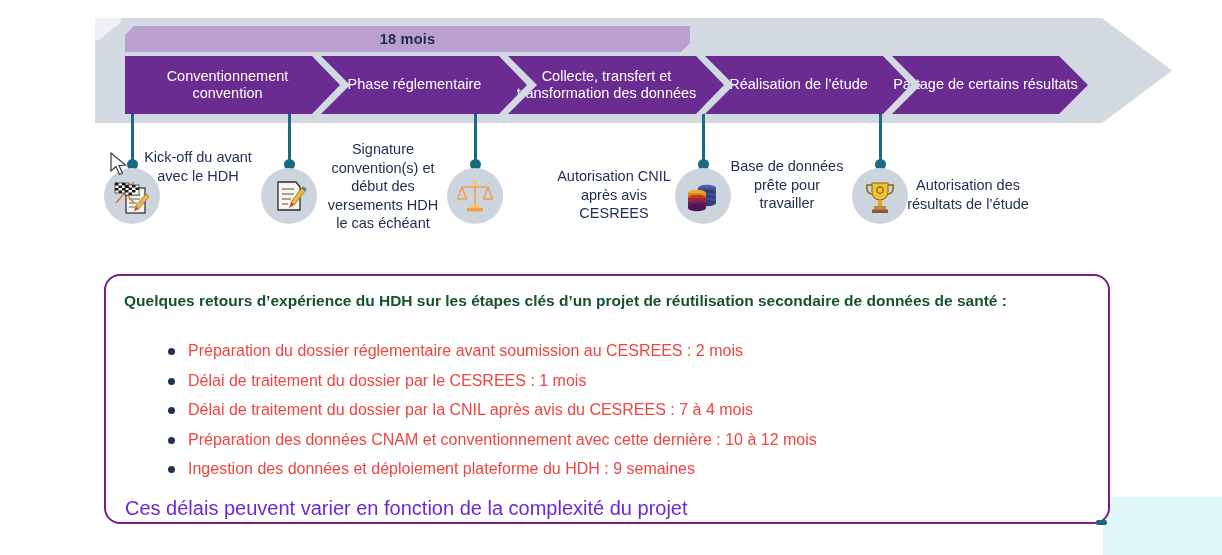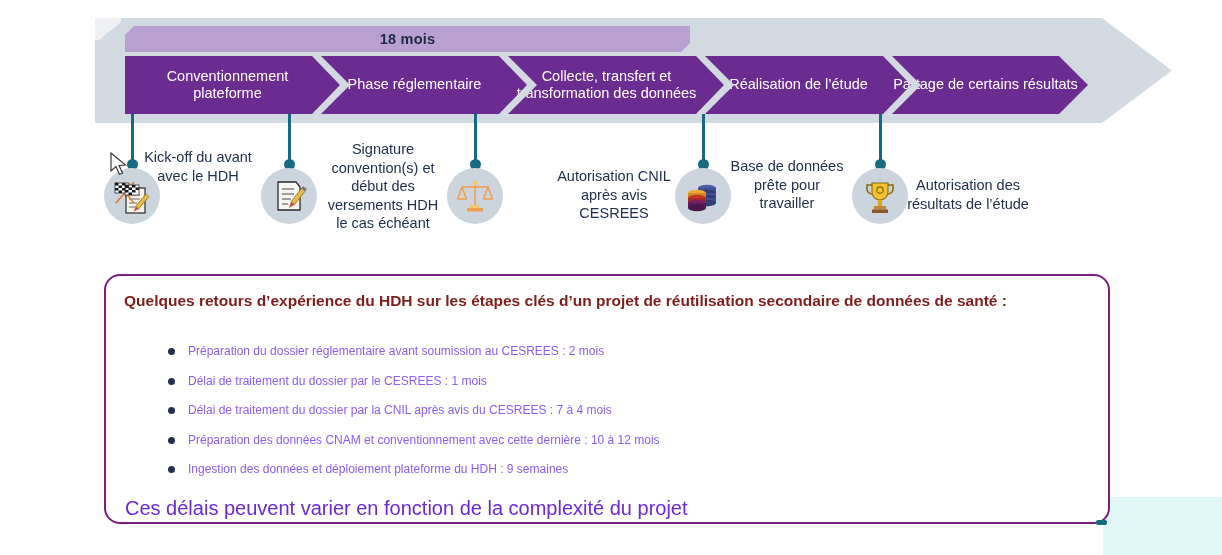--- a/index.html
+++ b/index.html
@@ -83,29 +83,29 @@
   }
 
   
   .panel{
     position:absolute;left:104px;top:274px;width:1006px;height:250px;
     border:2px solid #7b1f7e;border-radius:16px;background:#ffffff;
     box-sizing:border-box;
   }
   .panel-title{
     position:absolute;left:18px;top:14px;width:968px;
-    color:#7f1d1d;font-size:15.5px;font-weight:bold;line-height:22px;
+    color:#14532d;font-size:15.5px;font-weight:bold;line-height:22px;
   }
   .bullets{
     position:absolute;left:18px;top:66px;width:960px;
     margin:0;padding:0;list-style:none;
   }
   .bullets li{
     position:relative;padding-left:64px;
-    font-size:12px;line-height:18px;color:#8b5cf6;margin-bottom:11.5px;
+    font-size:16px;line-height:18px;color:#ef4444;margin-bottom:11.5px;
   }
   .bullets li::before{
     content:"";position:absolute;left:44px;top:6px;
     width:7px;height:7px;border-radius:50%;background:#23304f;
   }
   .panel-footer{
     position:absolute;left:19px;top:223px;
     font-size:20px;color:#6d28d9;line-height:18px;
   }
 
@@ -130,21 +130,21 @@
 
   <div class="grey-arrow"></div>
   <div class="grey-notch"></div>
 
   <div class="mois-banner">
     <span class="mois-label">18 mois</span>
   </div>
 
   <div class="phase-strip">
     <div class="phase" style="left:0px;width:205px;">
-      <span>Conventionnement plateforme</span>
+      <span>Conventionnement convention</span>
     </div>
     <div class="phase" style="left:187px;width:205px;">
       <span>Phase réglementaire</span>
     </div>
     <div class="phase" style="left:374px;width:215px;">
       <span>Collecte, transfert et transformation des données</span>
     </div>
     <div class="phase" style="left:571px;width:205px;">
       <span>Réalisation de l’étude</span>
     </div>

